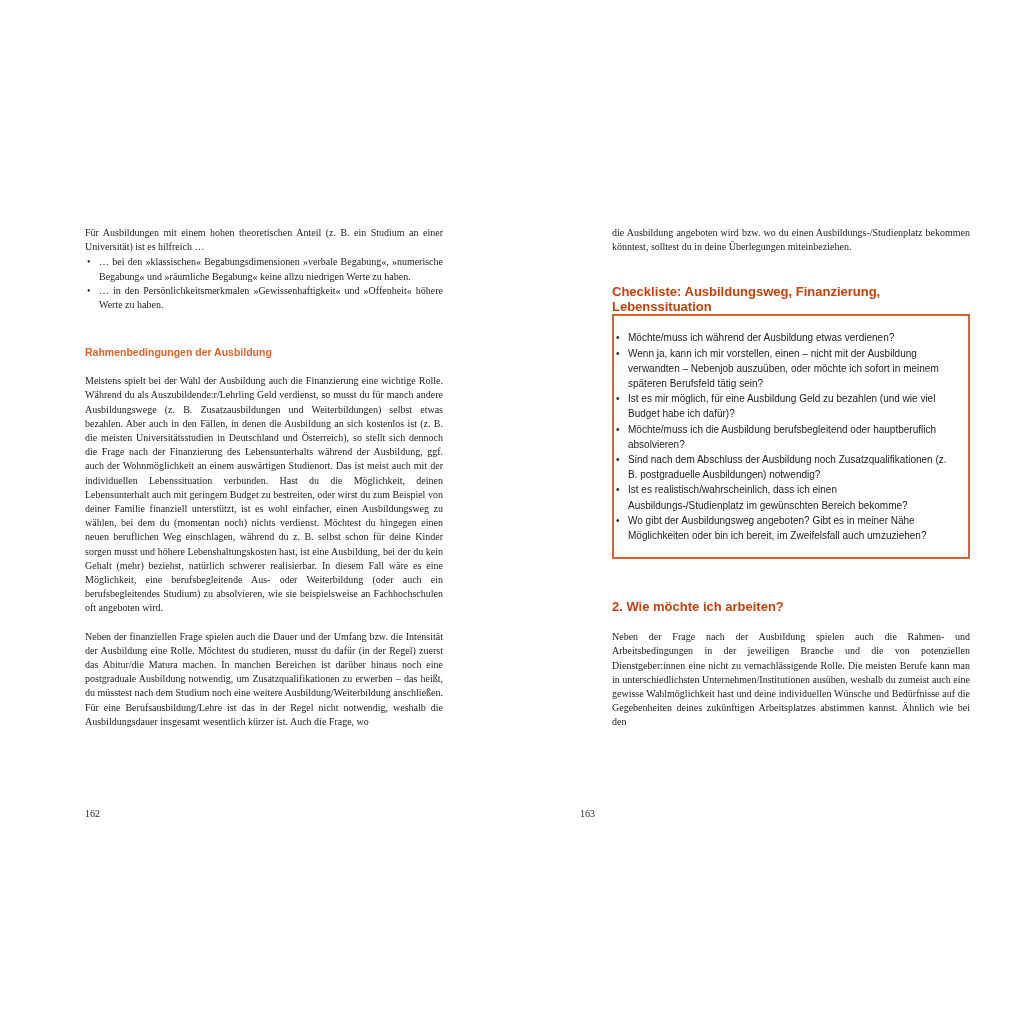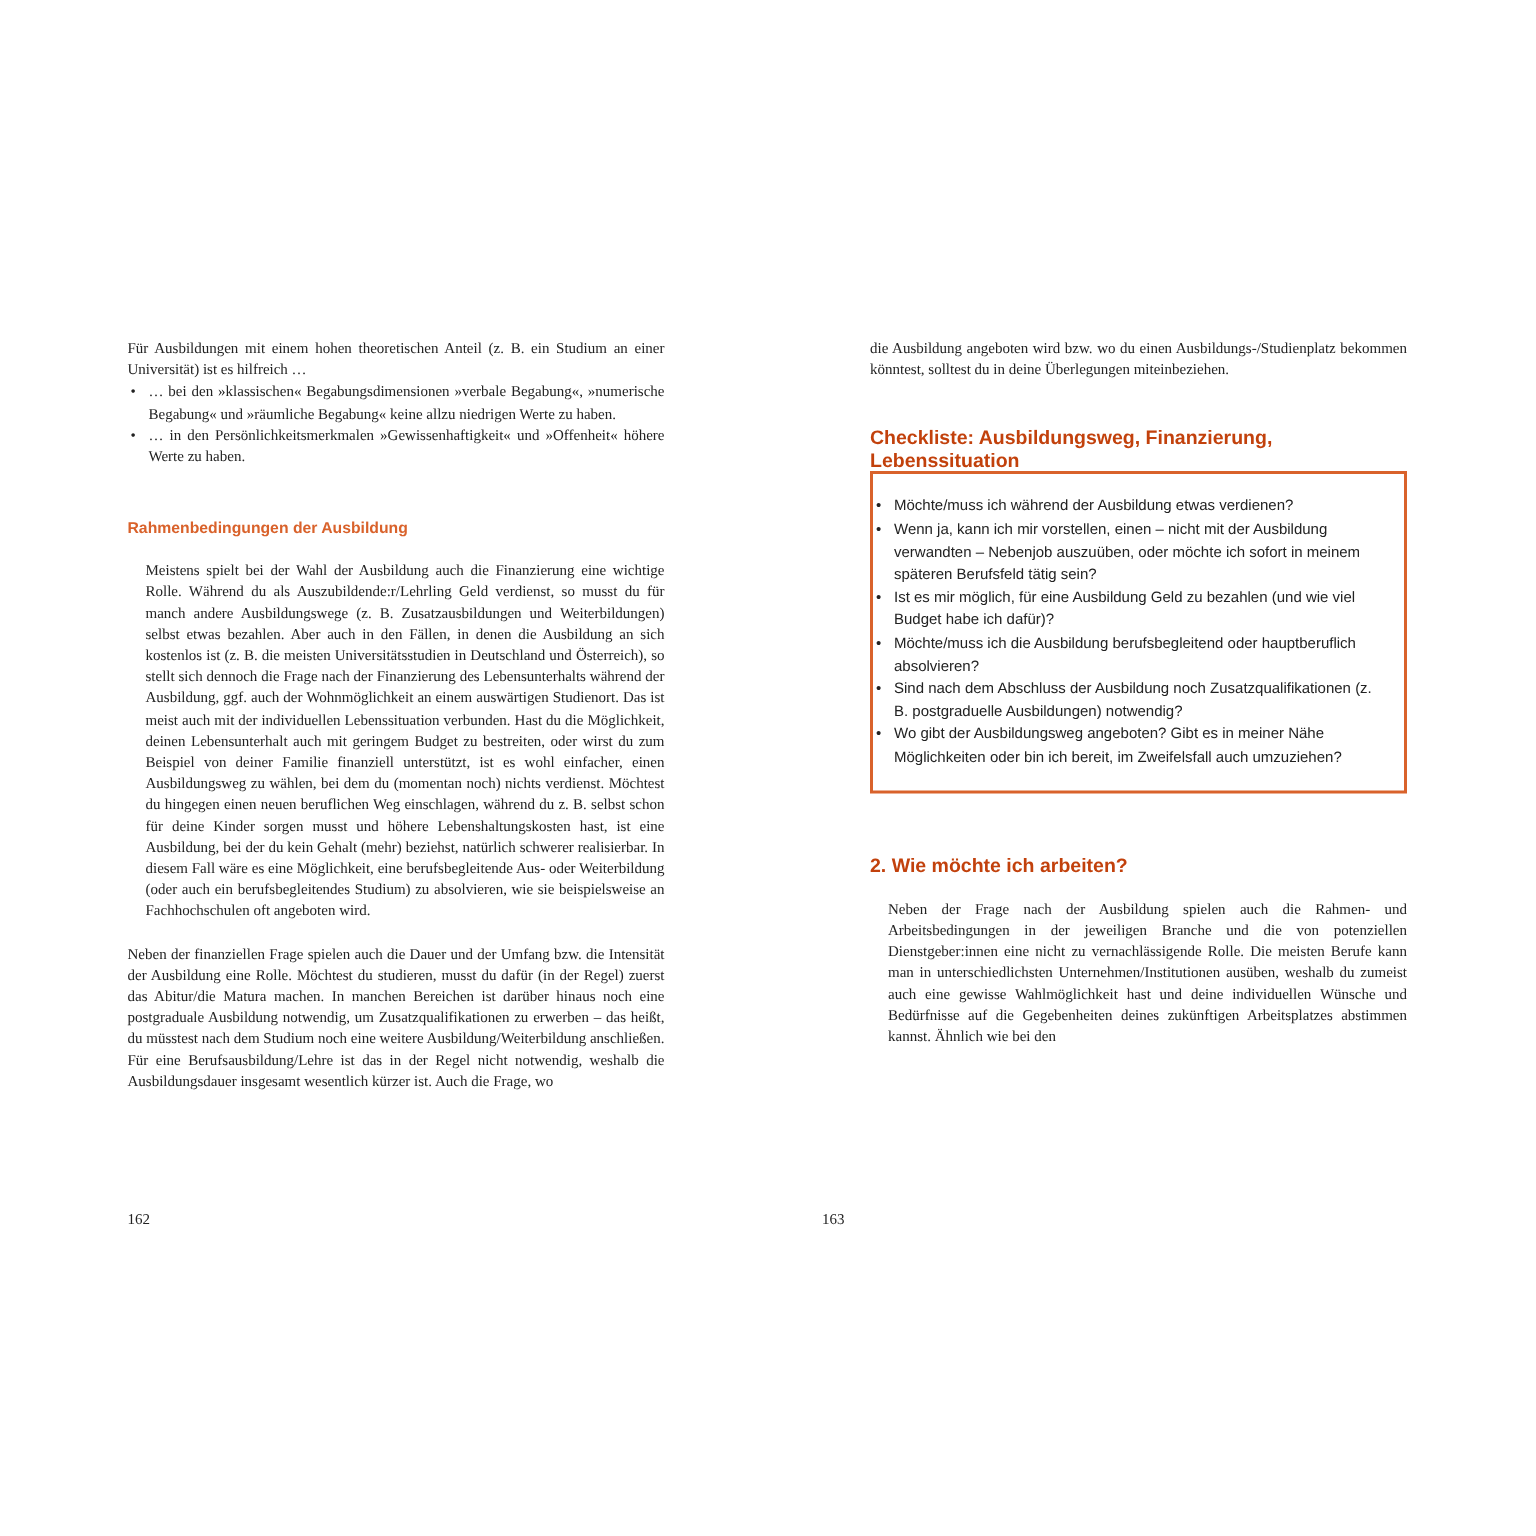--- a/index.html
+++ b/index.html
@@ -11,21 +11,21 @@
     background: #ffffff;
     overflow: hidden;
     color: #222222;
   }
   .page-col {
     position: absolute;
     top: 226px;
     width: 358px;
   }
   .col-left  { left: 85px; }
-  .col-right { left: 580px; }
+  .col-right { left: 612px; }
 
   
   .body-text {
     font-family: "Liberation Serif", "DejaVu Serif", serif;
     font-size: 10px;
     line-height: 14.2px;
     text-align: justify;
     color: #222222;
   }
   .para { margin-top: 14px; }
@@ -85,33 +85,33 @@
     position: relative;
     padding-left: 14px;
   }
   .checklist-items li::before {
     content: "\2022";
     position: absolute;
     left: 2px;
     top: 0;
   }
 
-  .after-heading { margin-top: 16px; margin-left: 12px; }
+  .after-heading { margin-top: 16px; }
 
   
   .page-number {
     position: absolute;
     top: 808px;
     width: 358px;
     font-family: "Liberation Serif", "DejaVu Serif", serif;
     font-size: 10px;
     color: #222222;
   }
   .pn-left  { left: 85px; }
-  .pn-right { left: 548px; }
+  .pn-right { left: 580px; }
 </style>
 </head>
 <body>
 
 <div class="spread">
 
   <div class="page-col col-left">
     <p class="body-text para-first">Für Ausbildungen mit einem hohen theoretischen Anteil (z. B. ein Studium an einer Universität) ist es hilfreich …</p>
 
     <ul class="lead-bullets">
@@ -131,20 +131,21 @@
 
     <h2 class="h-large h-checklist">Checkliste: Ausbildungsweg, Finanzierung, Lebenssituation</h2>
 
     <div class="checklist-box">
       <ul class="checklist-items">
         <li>Möchte/muss ich während der Ausbildung etwas verdienen?</li>
         <li>Wenn ja, kann ich mir vorstellen, einen – nicht mit der Ausbildung verwandten – Nebenjob auszuüben, oder möchte ich sofort in meinem späteren Berufsfeld tätig sein?</li>
         <li>Ist es mir möglich, für eine Ausbildung Geld zu bezahlen (und wie viel Budget habe ich dafür)?</li>
         <li>Möchte/muss ich die Ausbildung berufsbegleitend oder hauptberuflich absolvieren?</li>
         <li>Sind nach dem Abschluss der Ausbildung noch Zusatzqualifikationen (z. B. postgraduelle Ausbildungen) notwendig?</li>
+        <li>Ist es realistisch/wahrscheinlich, dass ich einen Ausbildungs-/Studienplatz im gewünschten Bereich bekomme?</li>
         <li>Wo gibt der Ausbildungsweg angeboten? Gibt es in meiner Nähe Möglichkeiten oder bin ich bereit, im Zweifelsfall auch umzuziehen?</li>
       </ul>
     </div>
 
     <h2 class="h-large h-section2">2. Wie möchte ich arbeiten?</h2>
 
     <p class="body-text para after-heading">Neben der Frage nach der Ausbildung spielen auch die Rahmen- und Arbeitsbedingungen in der jeweiligen Branche und die von potenziellen Dienstgeber:innen eine nicht zu vernachlässigende Rolle. Die meisten Berufe kann man in unterschiedlichsten Unternehmen/Institutionen ausüben, weshalb du zumeist auch eine gewisse Wahlmöglichkeit hast und deine individuellen Wünsche und Bedürfnisse auf die Gegebenheiten deines zukünftigen Arbeitsplatzes abstimmen kannst. Ähnlich wie bei den</p>
   </div>
 
   <div class="page-number pn-left">162</div>

